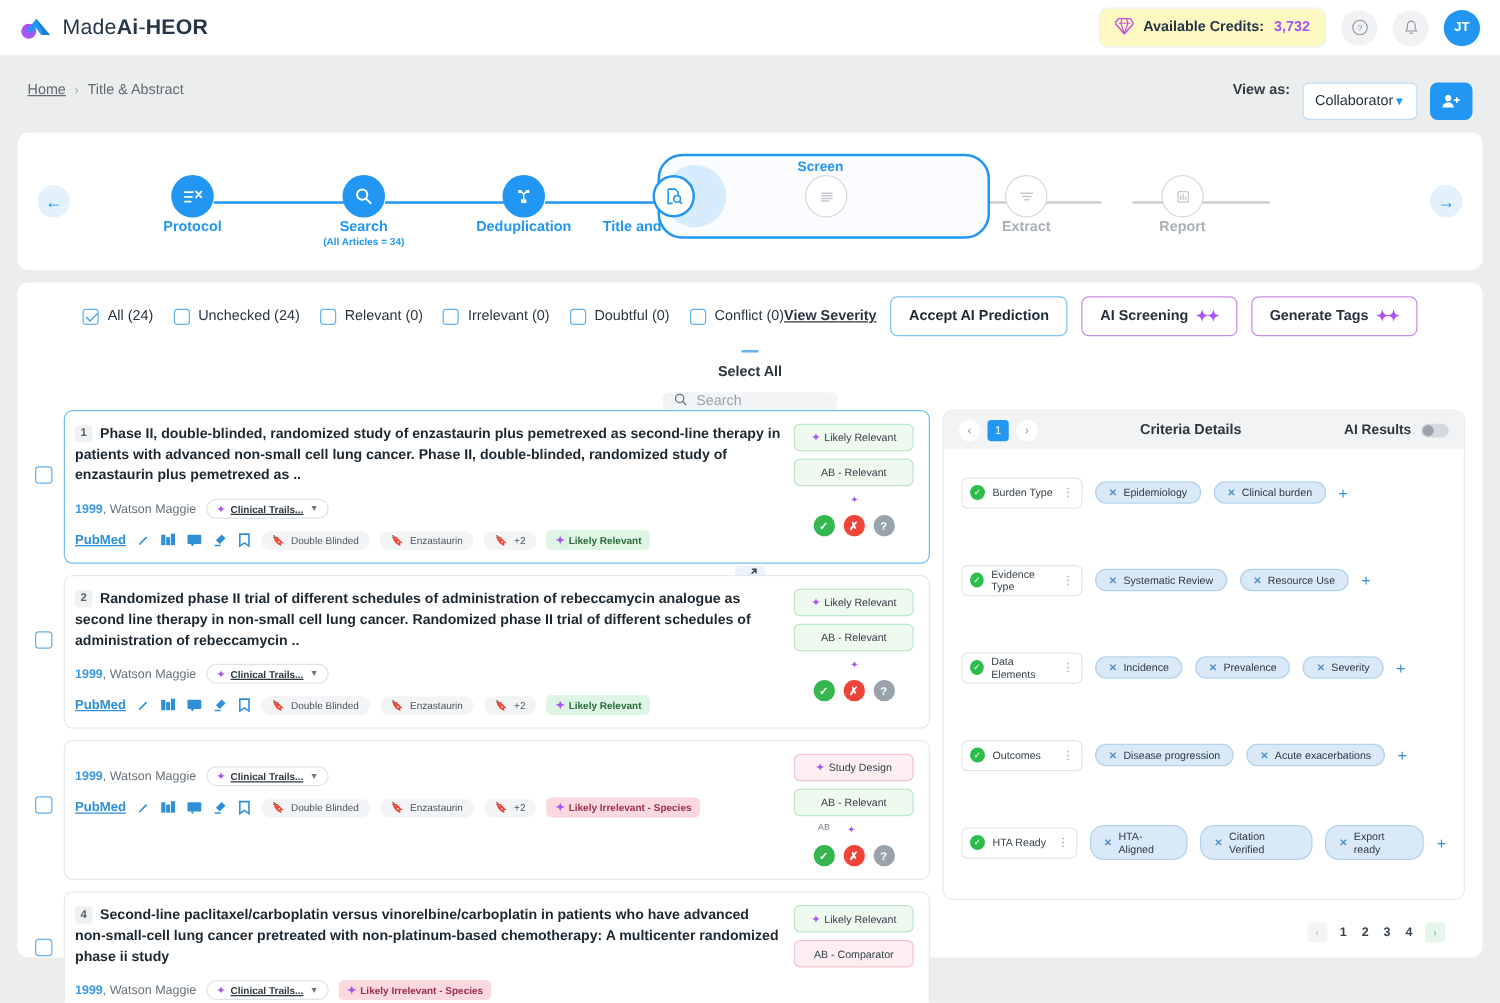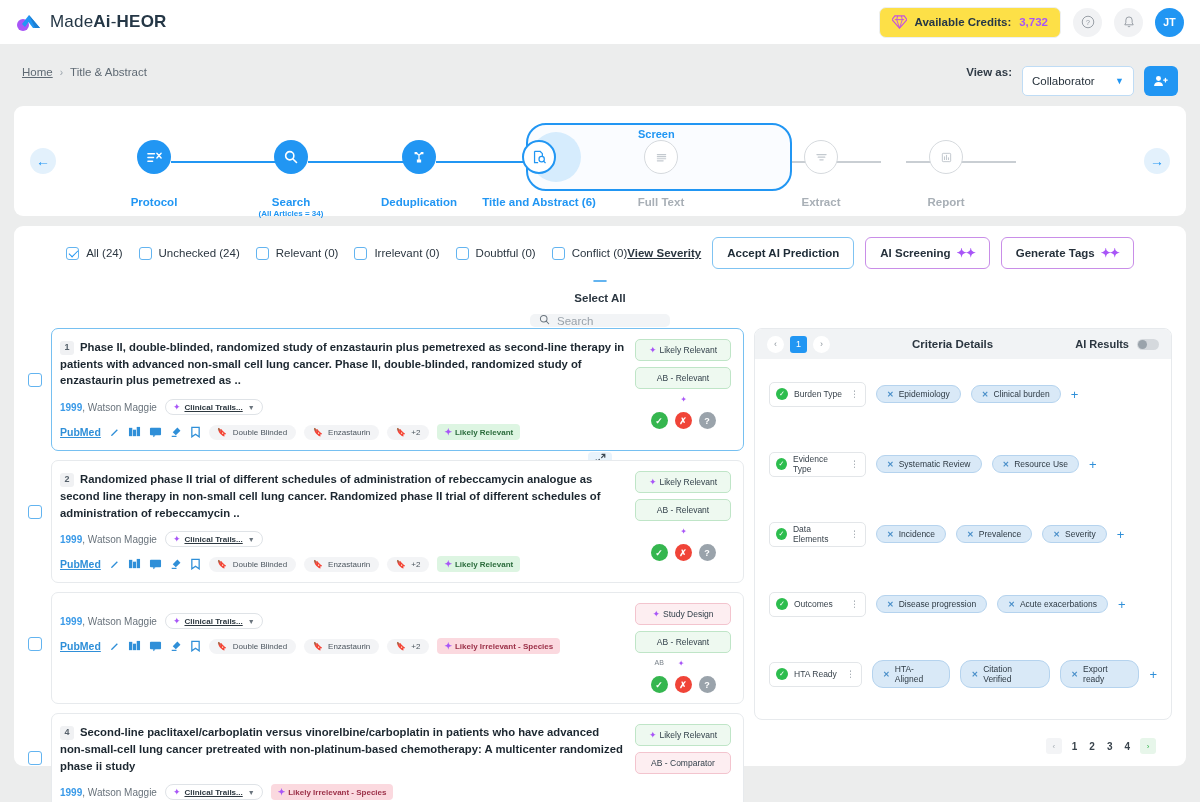--- a/index.html
+++ b/index.html
@@ -17,21 +17,21 @@
     display: flex; align-items: center; justify-content: space-between;
     padding: 0 16px;
   }
   .brand { display: flex; align-items: center; gap: 8px; }
   .brand-logo { width: 26px; height: 22px; position: relative; }
   .brand-text { font-size: 17px; color: #253746; letter-spacing: .2px; }
   .brand-text b { font-weight: 700; }
   .topbar-right { display: flex; align-items: center; gap: 12px; }
   .credits {
     display: flex; align-items: center; gap: 8px;
-    background: #fde047; border: 1px solid #eceff3; border-radius: 7px;
+    background: #fef9c3; border: 1px solid #eceff3; border-radius: 7px;
     padding: 6px 12px; font-size: 11.5px; font-weight: 700; color: #253746;
   }
   .credits .val { color: #a855f7; font-weight: 700; }
   .circ-btn {
     width: 29px; height: 29px; border-radius: 50%;
     background: #f1f2f4; display: flex; align-items: center; justify-content: center;
     color: #8d939b; font-size: 14px;
   }
   .avatar {
     width: 29px; height: 29px; border-radius: 50%; background: #2196f3;
@@ -44,21 +44,21 @@
     padding: 14px 22px 10px 22px;
     display: flex; align-items: flex-start; justify-content: space-between;
   }
   .page-title { font-size: 15.5px; font-weight: 700; color: #1c2a35; }
   .breadcrumb { margin-top: 8px; font-size: 11.5px; color: #5f6a74; display: flex; align-items: center; gap: 7px; }
   .breadcrumb a { color: #5f6a74; text-decoration: underline; }
   .breadcrumb .sep { color: #9aa3ab; font-size: 10px; }
   .viewas { display: flex; align-items: flex-start; gap: 10px; padding-top: 8px; }
   .viewas-lbl { font-size: 11.5px; font-weight: 700; color: #313c47; }
   .select {
-    width: 112px; height: 30px; background: #fff; border: 1px solid #bfdcf5;
+    width: 92px; height: 30px; background: #fff; border: 1px solid #bfdcf5;
     border-radius: 5px; display: flex; align-items: center; justify-content: space-between;
     padding: 0 9px; font-size: 11.5px; color: #27323c;
   }
   .select .chev { color: #2196f3; font-size: 9px; }
   .adduser-btn {
     width: 34px; height: 30px; background: #2196f3; border-radius: 6px;
     display: flex; align-items: center; justify-content: center; color: #fff;
   }
 
   
@@ -73,21 +73,21 @@
   }
   .steps { flex: 1; display: flex; align-items: center; position: relative; height: 100%; }
   .step { position: relative; display: flex; flex-direction: column; align-items: center; width: 0; }
   .node {
     width: 34px; height: 34px; border-radius: 50%;
     display: flex; align-items: center; justify-content: center;
     background: #2196f3; color: #fff; z-index: 3;
   }
   .node.inactive { background: #fff; border: 1px solid #d6dade; color: #c3c9cf; }
   .step-lbl {
-    position: absolute; top: 56px; white-space: nowrap;
+    position: absolute; top: 36px; white-space: nowrap;
     font-size: 11.5px; font-weight: 700; color: #2196f3; text-align: center;
   }
   .step-lbl.inactive { color: #a8afb6; }
   .step-sub { display: block; font-size: 8px; font-weight: 700; color: #2196f3; margin-top: 1px; }
   .conn { position: absolute; height: 2px; background: #2196f3; z-index: 1; }
   .conn.grey { background: #c9ced3; }
   .screenbox {
     position: absolute; border: 2px solid #2196f3; border-radius: 20px;
     background: #fafcff; z-index: 2;
   }

